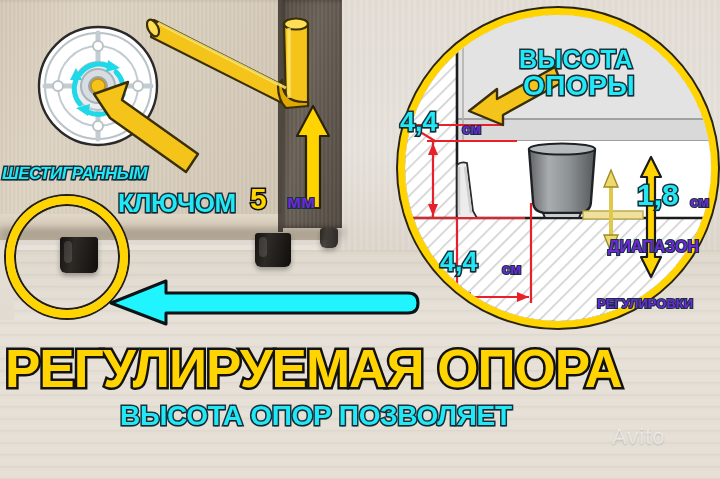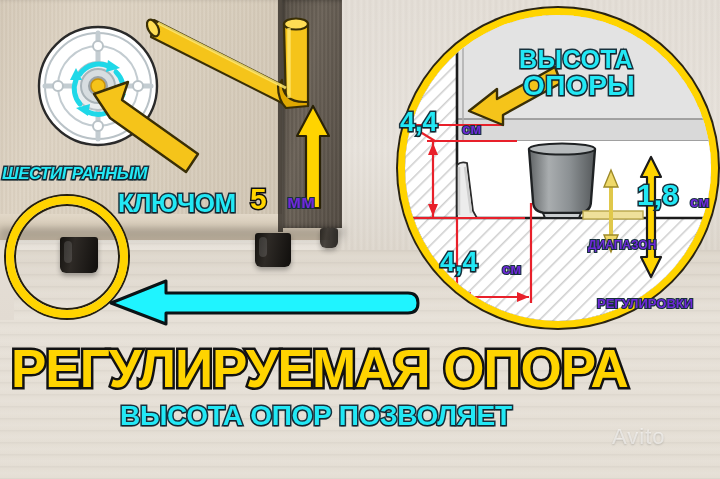--- a/index.html
+++ b/index.html
@@ -109,23 +109,23 @@
   #t-vys1{left:519px;top:45px;font-size:25px;letter-spacing:.5px;}
   #t-vys2{left:523px;top:70px;font-size:28px;letter-spacing:.5px;}
 
   #t-44a{left:400px;top:107px;font-size:27px;}
   #t-44a-u{left:462px;top:120px;font-size:15px;}
   #t-44b{left:440px;top:247px;font-size:27px;}
   #t-44b-u{left:502px;top:260px;font-size:15px;}
 
   #t-18{left:637px;top:178px;font-size:30px;}
   #t-18-u{left:690px;top:193px;font-size:15px;}
-  #t-diap1{left:588px;top:238px;font-size:12px;}
+  #t-diap1{left:608px;top:238px;font-size:16px;}
   #t-diap2{left:597px;top:257px;font-size:13px;margin-top:39px;}
-  #t-main{left:11px;top:338px;font-size:53px;letter-spacing:-1px;
+  #t-main{left:5px;top:338px;font-size:53px;letter-spacing:-1px;
     -webkit-text-stroke:5px #121212;}
   #t-sub1{left:120px;top:400px;font-size:28px;letter-spacing:-.3px;text-align:center;}
   #t-sub2{left:10px;top:432px;font-size:28px;letter-spacing:-.3px;}
 
   .watermark{position:absolute;left:612px;top:424px;width:100px;height:44px;
     color:rgba(255,255,255,.55);font-size:22px;font-weight:normal;letter-spacing:1px;
     text-shadow:0 1px 2px rgba(0,0,0,.18);}
 </style>
 </head>
 <body>

